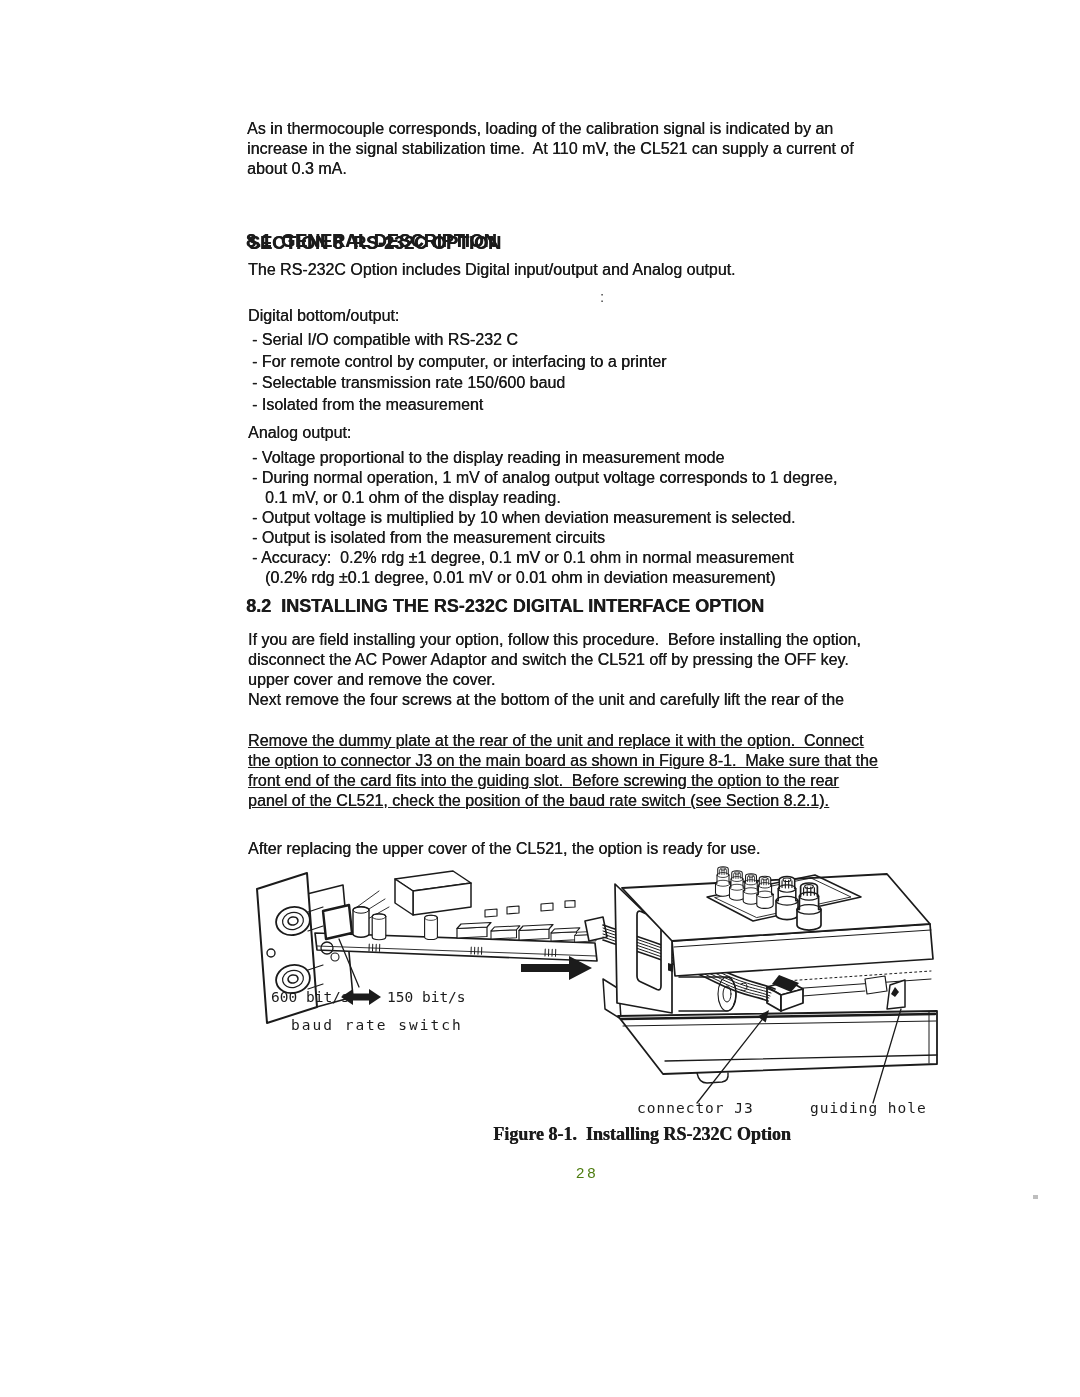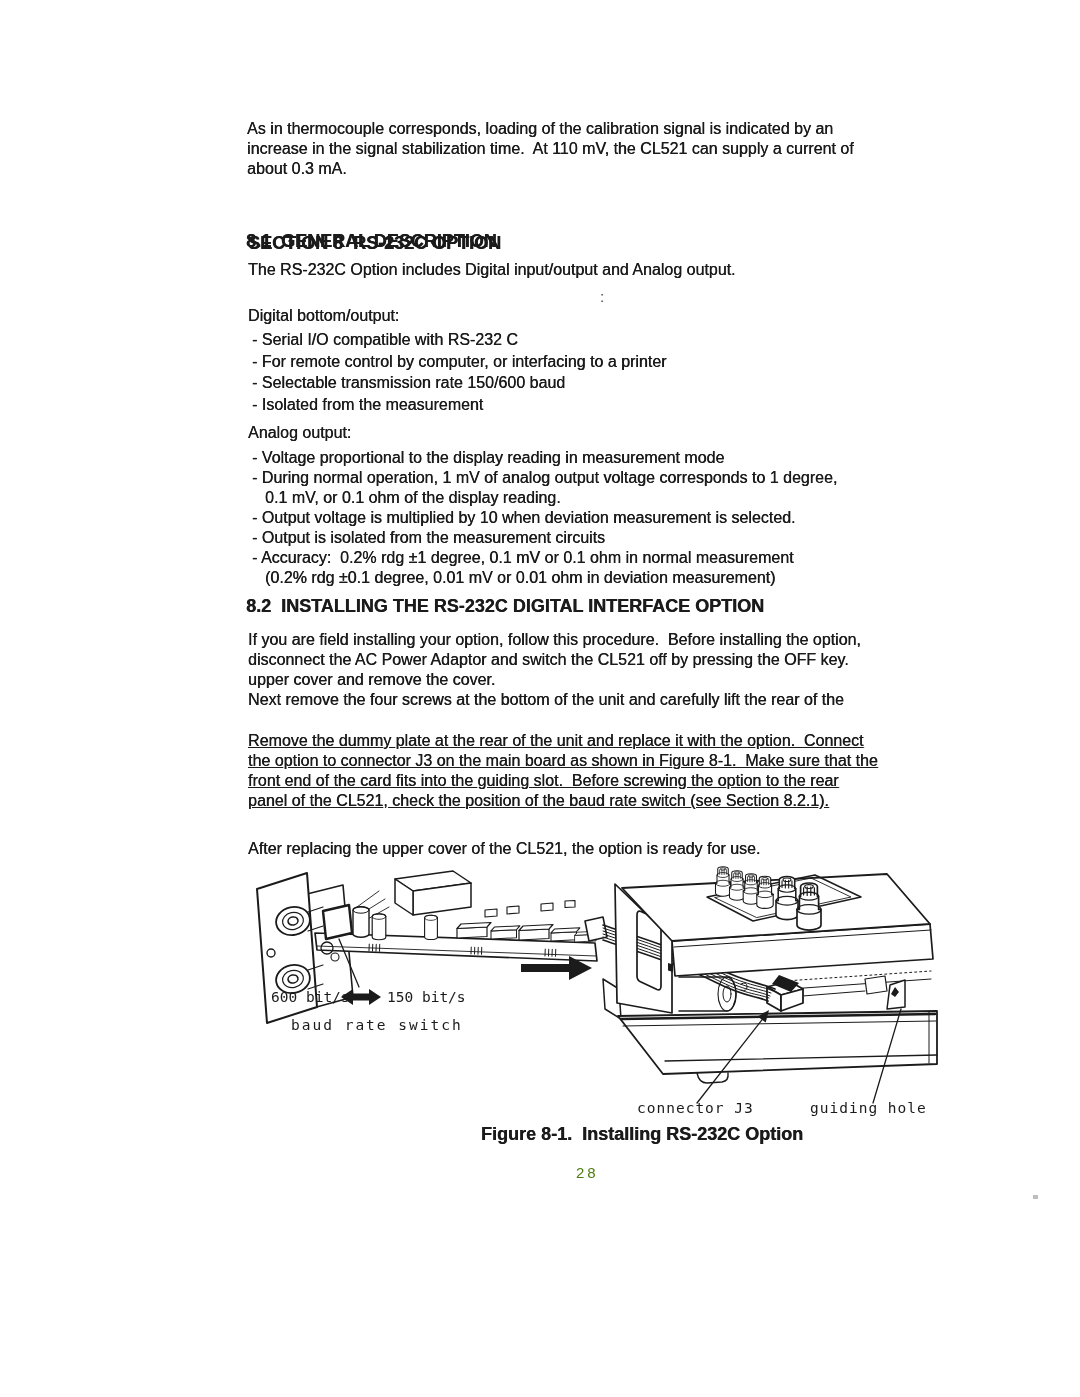--- a/index.html
+++ b/index.html
@@ -224,17 +224,17 @@
     <path d="M628,252 L656,158" stroke-width="1.3"></path>
     <polygon points="96,146 108,138 108,142.5 124,142.5 124,138 136,146 124,154 124,149.5 108,149.5 108,154" fill="#1b1b1b" stroke="none"></polygon>
     <text x="26" y="151" stroke="none" fill="#1b1b1b">600 bit/s</text>
     <text x="142" y="151" stroke="none" fill="#1b1b1b">150 bit/s</text>
     <text x="46" y="179" class="wide" stroke="none" fill="#1b1b1b">baud rate switch</text>
     <text x="392" y="262" class="mid" stroke="none" fill="#1b1b1b">connector J3</text>
     <text x="565" y="262" class="mid" stroke="none" fill="#1b1b1b">guiding hole</text>
   </g>
 </svg>
 
-<div class="abs caption" style="left:245px;top:1124px;width:730px;padding-left:64px;box-sizing:border-box;">Figure 8-1.  Installing RS-232C Option</div>
+<div class="abs caption" style="left:245px;top:1124px;width:730px;padding-left:64px;box-sizing:border-box;font-family:Liberation Serif, serif;">Figure 8-1.  Installing RS-232C Option</div>
 
 <div class="abs pagenum" style="left:576px;top:1164px;">28</div>
 
 <div class="abs speck" style="left:1033px;top:1195px;"></div>
 
 </body></html>

